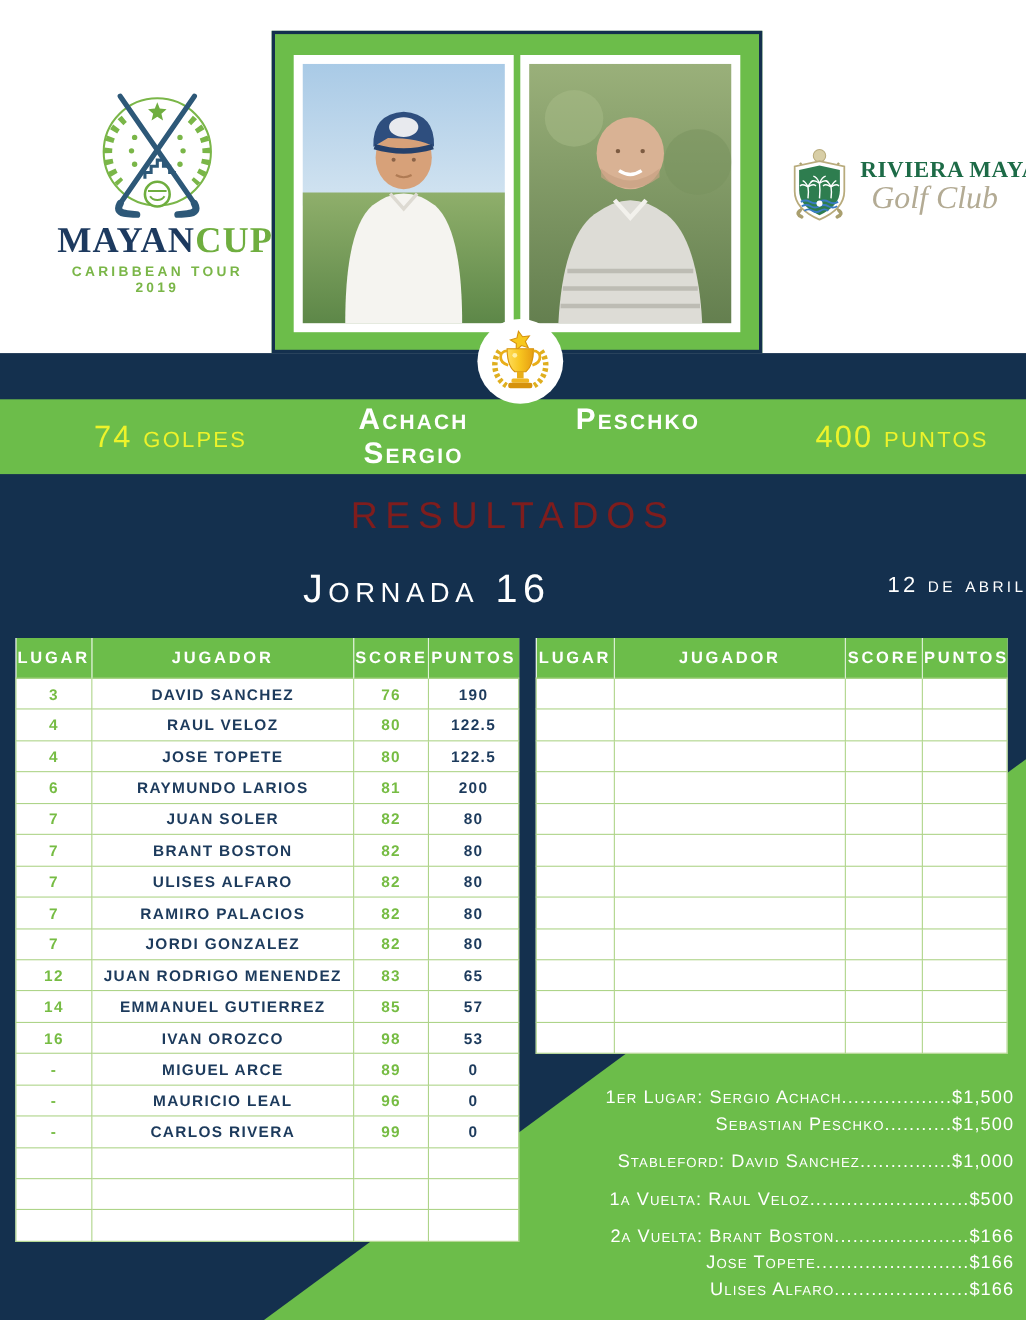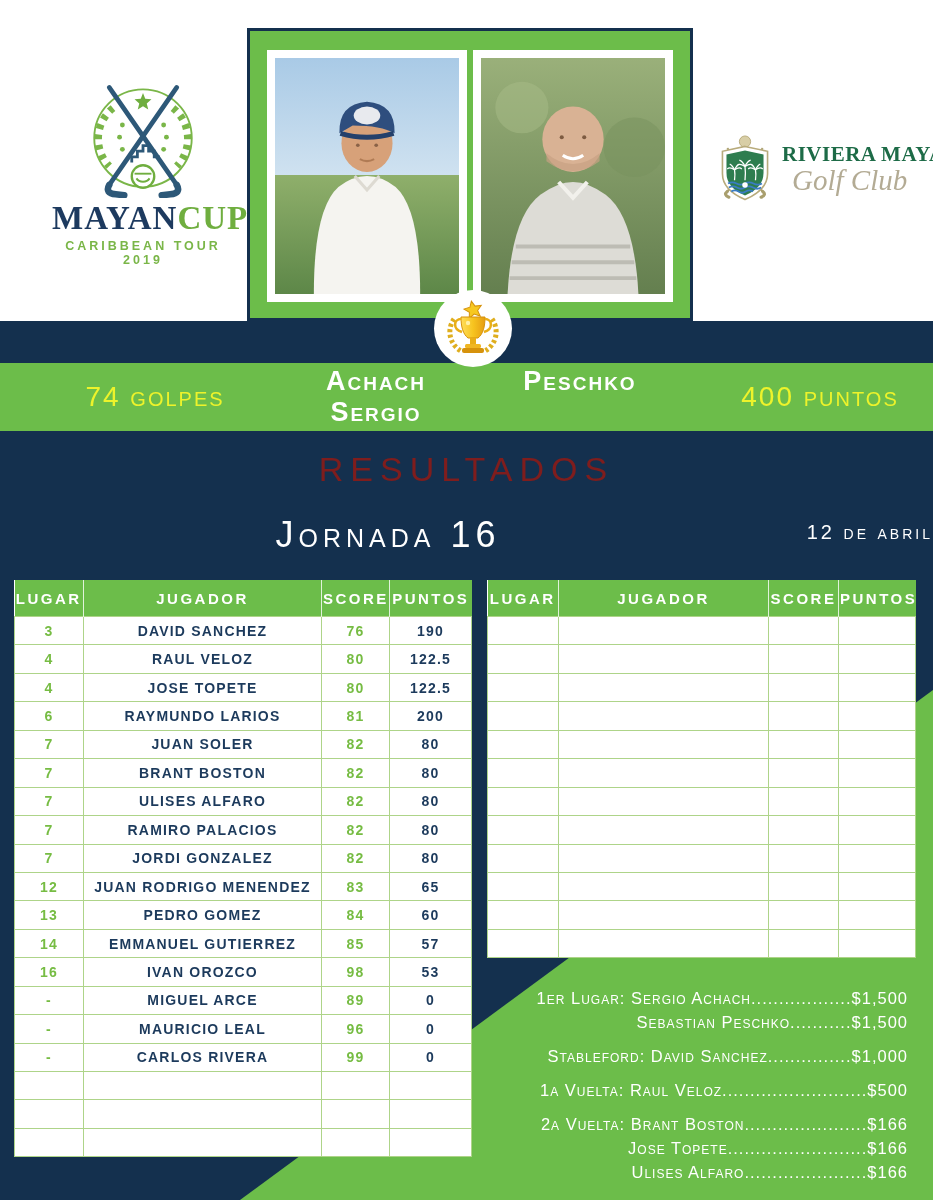--- a/index.html
+++ b/index.html
@@ -62,21 +62,21 @@
                    letter-spacing:2.5px;height:34px;border-right:1px solid rgba(255,255,255,.8);}
   table.results th:last-child{border-right:none;}
   table.results td{border:1px solid #AED489;height:27.45px;text-align:center;vertical-align:middle;
                    font-size:14px;font-weight:bold;letter-spacing:1.2px;padding:0;}
   td.c-place,td.c-score{color:#76BC43;}
   td.c-name,td.c-pts{color:#1C3A5C;}
 
   
   .premios-title{left:560px;top:937px;width:280px;text-align:center;color:#fff;font-size:24px;
                  letter-spacing:8px;z-index:5;}
-  .premios-list{right:25px;top:986px;text-align:right;color:#fff;font-size:16.5px;
+  .premios-list{right:11px;top:986px;text-align:right;color:#fff;font-size:16.5px;
                 letter-spacing:1px;line-height:24px;z-index:5;}
   .premios-list .gap{margin-top:10px;}
 </style>
 </head>
 <body>
 
 <div class="page">
 
   <div class="abs mayan-logo">
     <svg width="150" height="118" viewBox="0 0 160 122">
@@ -303,26 +303,20 @@
           <td class="c-score">82</td>
           <td class="c-pts">80</td>
         </tr>
         <tr>
           <td class="c-place">12</td>
           <td class="c-name">JUAN RODRIGO MENENDEZ</td>
           <td class="c-score">83</td>
           <td class="c-pts">65</td>
         </tr>
         <tr>
-          <td class="c-place">13</td>
-          <td class="c-name">PEDRO GOMEZ</td>
-          <td class="c-score">84</td>
-          <td class="c-pts">60</td>
-        </tr>
-        <tr>
           <td class="c-place">14</td>
           <td class="c-name">EMMANUEL GUTIERREZ</td>
           <td class="c-score">85</td>
           <td class="c-pts">57</td>
         </tr>
         <tr>
           <td class="c-place">16</td>
           <td class="c-name">IVAN OROZCO</td>
           <td class="c-score">98</td>
           <td class="c-pts">53</td>

